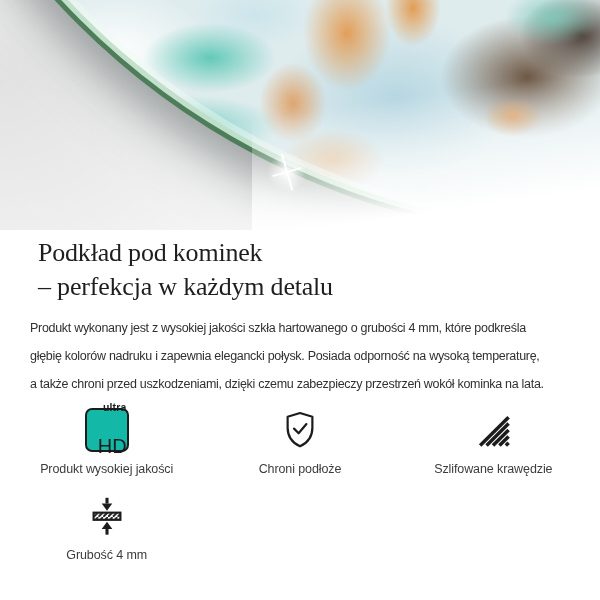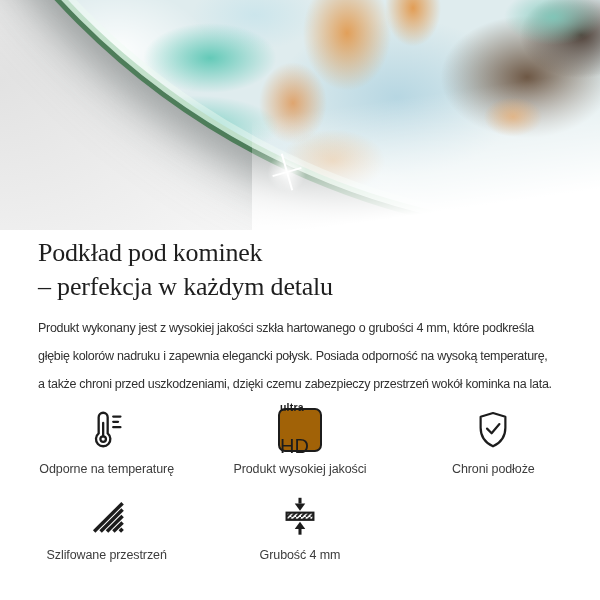--- a/index.html
+++ b/index.html
@@ -42,35 +42,35 @@
              background: radial-gradient(circle, rgba(255,255,255,.95) 0%, rgba(255,255,255,0) 62%); }
   .sparkle::before, .sparkle::after { content:""; position:absolute; background:#fff;
              box-shadow:0 0 6px rgba(255,255,255,.95); }
   .sparkle::before { left:21px; top:3px;  width:2px;  height:38px; }
   .sparkle::after  { left:7px;  top:21px; width:30px; height:2px; }
 
   
   h1 { margin:6px 38px 4px; font-family:"Liberation Serif", serif; font-weight:400;
        font-size:26px; line-height:1.3; letter-spacing:-0.2px;
        color:var(--text-primary,#1e1e1e); white-space:pre-line; }
-  .desc { margin:10px 38px 0; font-size:12.5px; letter-spacing:-0.3px; line-height:2.24;
+  .desc { margin:10px 30px 0; font-size:12.5px; letter-spacing:-0.3px; line-height:2.24;
           color:var(--text-body,#303030); white-space:pre-line; }
 
   
   .features { margin:8px 10px 0; display:grid; grid-template-columns:1fr 1fr 1fr;
               row-gap:16px; justify-items:center; text-align:center; }
   .feature { display:flex; flex-direction:column; align-items:center; }
   .icon-wrap { height:48px; display:flex; align-items:center; justify-content:center; }
   .feature-label { margin-top:8px; font-size:12.5px; letter-spacing:-0.1px;
                    color:var(--text-label,#3c3c3c); }
   .icon-svg { stroke:var(--icon-stroke,#1c1c1c); fill:none; stroke-width:2.4;
               stroke-linecap:round; stroke-linejoin:round; }
   .hd-box { width:44px; height:44px; border:2.4px solid var(--icon-stroke,#1c1c1c);
-            border-radius:7px; display:flex; flex-direction:column; align-items:flex-start;
-            justify-content:center; color:var(--icon-stroke,#1c1c1c); background:#a16207;gap:24px; }
+            border-radius:7px; display:flex; flex-direction:column; align-items:flex-end;
+            justify-content:center; color:var(--icon-stroke,#1c1c1c); background:#14b8a6;gap:24px; }
   .hd-top { font-size:10.5px; font-weight:600; line-height:1; letter-spacing:.2px; }
   .hd-bottom { font-size:20px; font-weight:400; line-height:1.05; }
 </style>
 </head>
 <body>
 
 <div class="hero">
   <div class="disc"></div>
   <div class="sparkle"></div>
   <div class="hero-fade"></div>
@@ -78,33 +78,20 @@
 
 <h1>Podkład pod kominek
 – perfekcja w każdym detalu</h1>
 
 <p class="desc">Produkt wykonany jest z wysokiej jakości szkła hartowanego o grubości 4 mm, które podkreśla
 głębię kolorów nadruku i zapewnia elegancki połysk. Posiada odporność na wysoką temperaturę,
 a także chroni przed uszkodzeniami, dzięki czemu zabezpieczy przestrzeń wokół kominka na lata.</p>
 
 <div class="features">
 
-  <div class="feature">
-    <div class="icon-wrap">
-      <svg class="icon-svg" width="46" height="46" viewBox="0 0 48 48">
-        <path d="M15.3 10.7 A4.7 4.7 0 0 1 24.7 10.7 L24.7 27.6 A7.5 7.5 0 1 1 15.3 27.6 Z"></path>
-        <line x1="20" y1="16.5" x2="20" y2="30.5"></line>
-        <circle cx="20" cy="33.5" r="2.9"></circle>
-        <line x1="30.5" y1="10" x2="38" y2="10"></line>
-        <line x1="30.5" y1="15.5" x2="35.5" y2="15.5"></line>
-        <line x1="30.5" y1="21" x2="38" y2="21"></line>
-      </svg>
-    </div>
-    <div class="feature-label">Odporne na temperaturę</div>
-  </div>
 
   <div class="feature">
     <div class="icon-wrap">
       <div class="hd-box">
         <span class="hd-top">ultra</span>
         <span class="hd-bottom">HD</span>
       </div>
     </div>
     <div class="feature-label">Produkt wysokiej jakości</div>
   </div>
@@ -123,21 +110,21 @@
   <div class="feature">
     <div class="icon-wrap">
       <svg width="44" height="44" viewBox="0 0 48 48" style="stroke:var(--icon-stroke,#1c1c1c); stroke-width:3.8; stroke-linecap:butt;">
         <line x1="10" y1="41" x2="41" y2="10"></line>
         <line x1="17" y1="41" x2="41" y2="17"></line>
         <line x1="24" y1="41" x2="41" y2="24"></line>
         <line x1="31" y1="41" x2="41" y2="31"></line>
         <line x1="38" y1="41" x2="41" y2="38"></line>
       </svg>
     </div>
-    <div class="feature-label">Szlifowane przestrzeń</div>
+    <div class="feature-label">Szlifowane krawędzie</div>
   </div>
 
   <div class="feature">
     <div class="icon-wrap">
       <svg width="46" height="46" viewBox="0 0 48 48">
         <defs>
           <pattern id="hatch4" width="5" height="5" patternUnits="userSpaceOnUse">
             <path d="M-1 6 L6 -1" stroke="#1c1c1c" stroke-width="2" fill="none"></path>
           </pattern>
         </defs>

